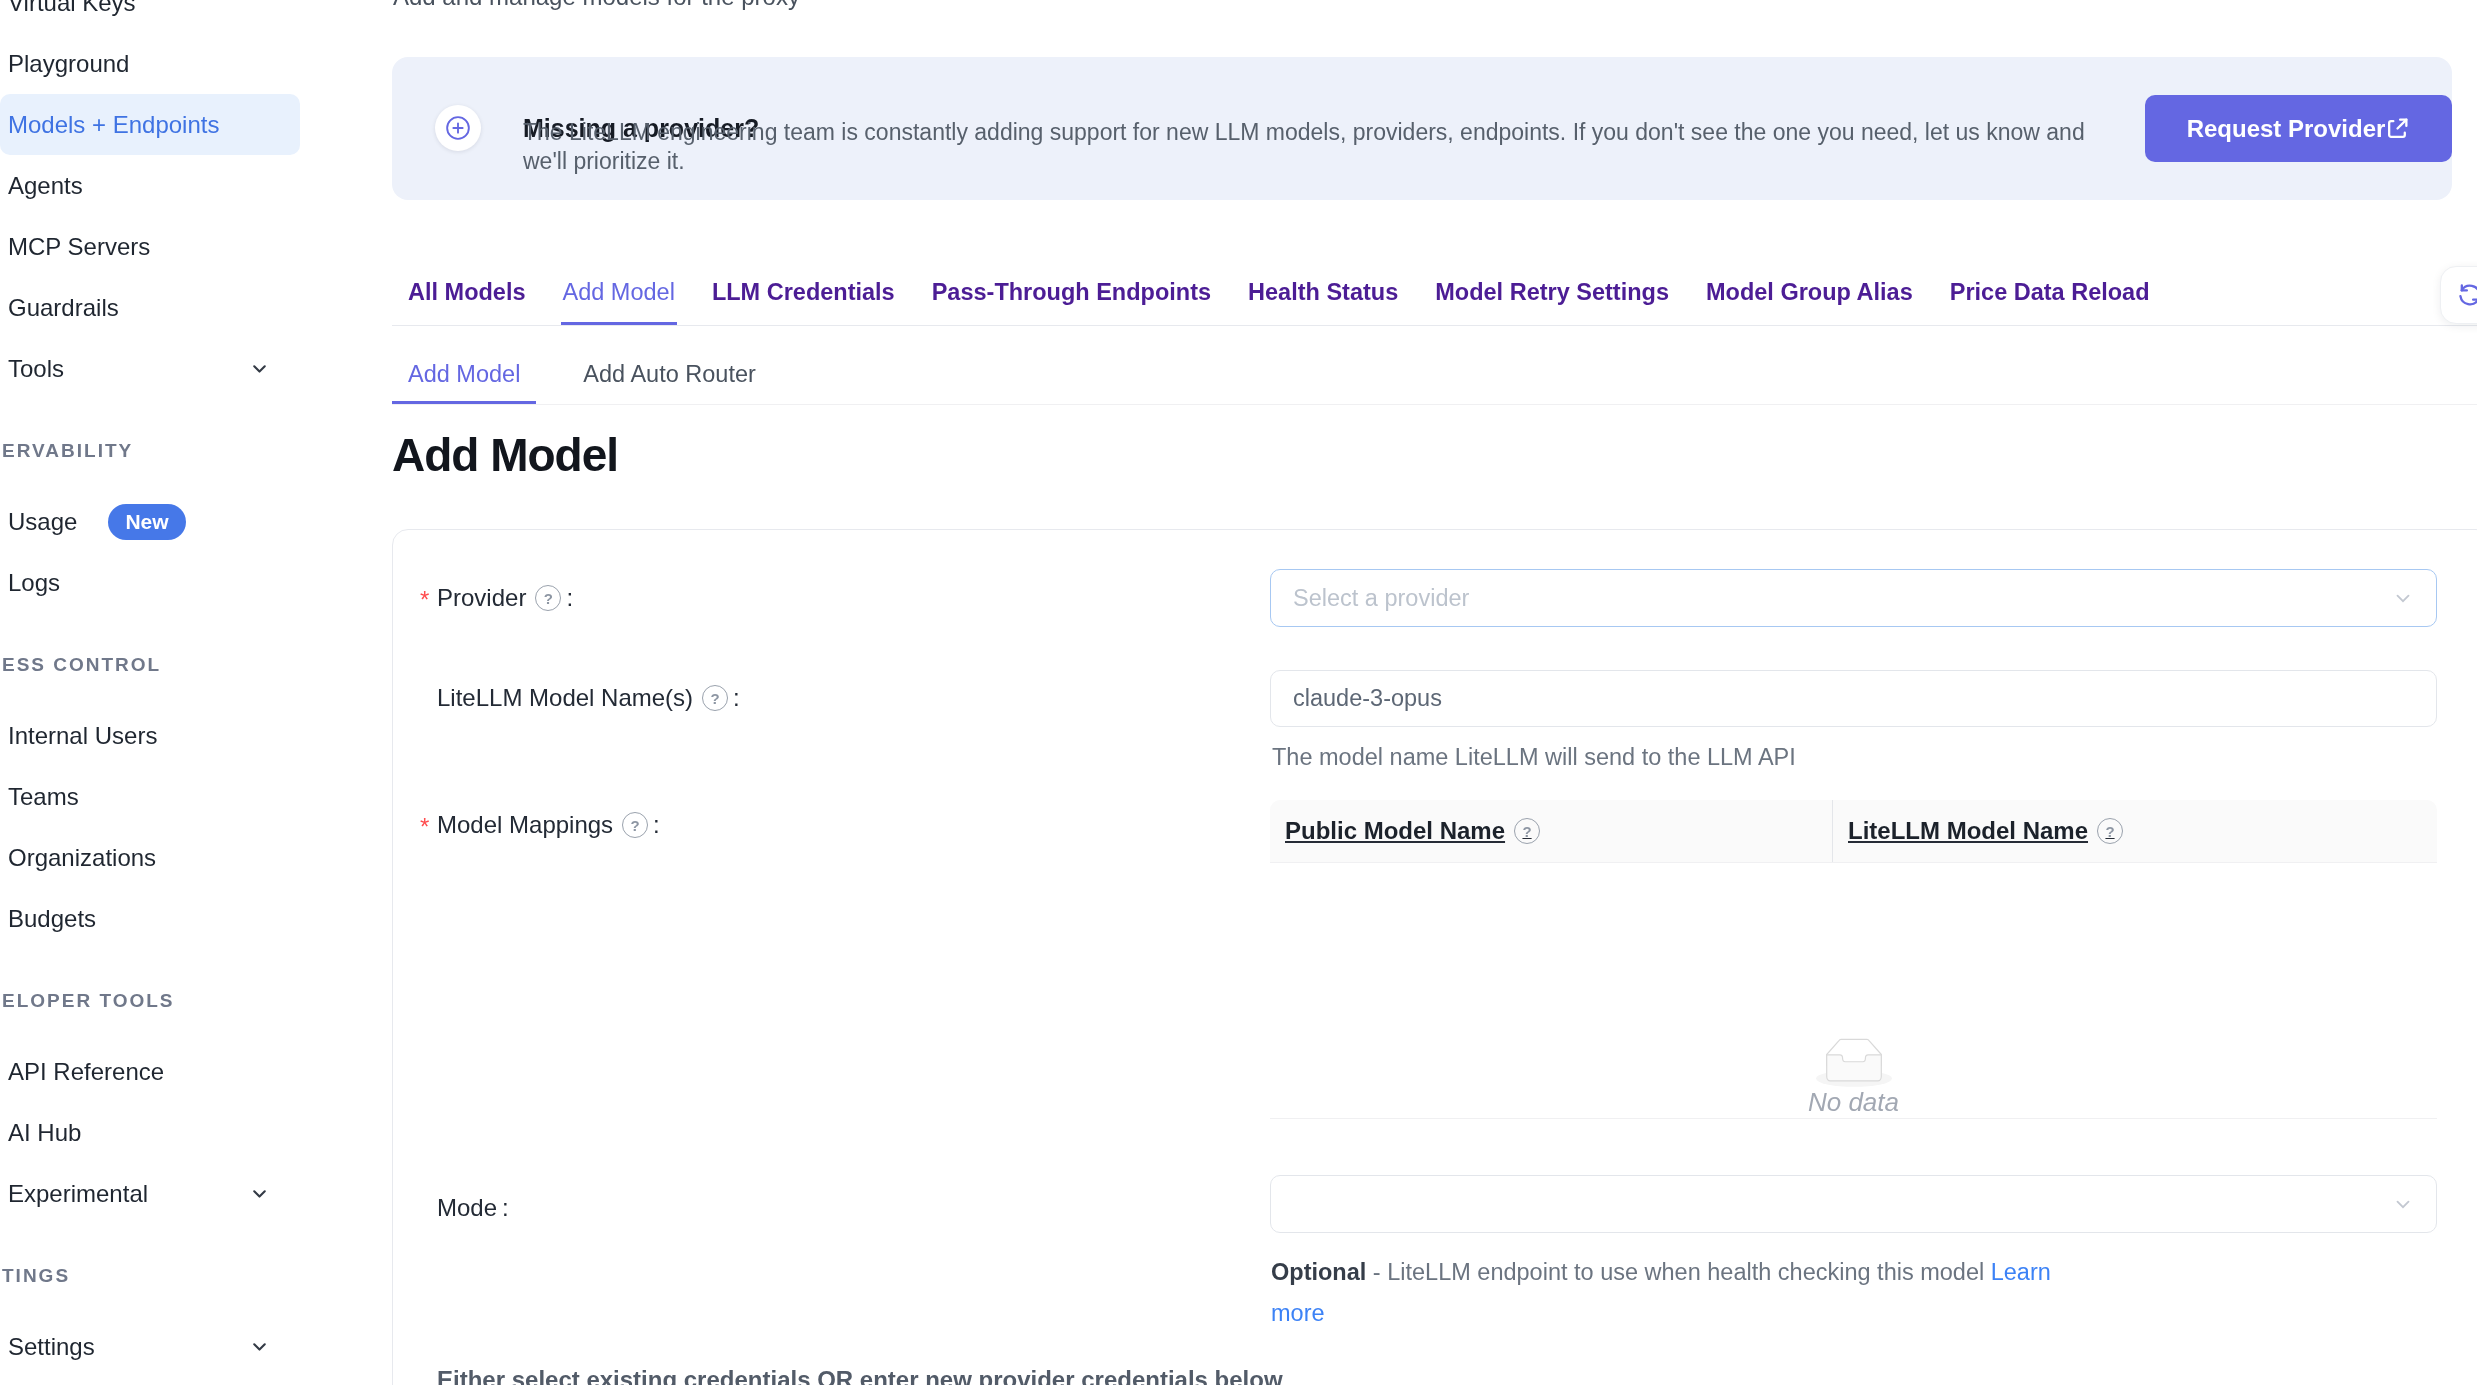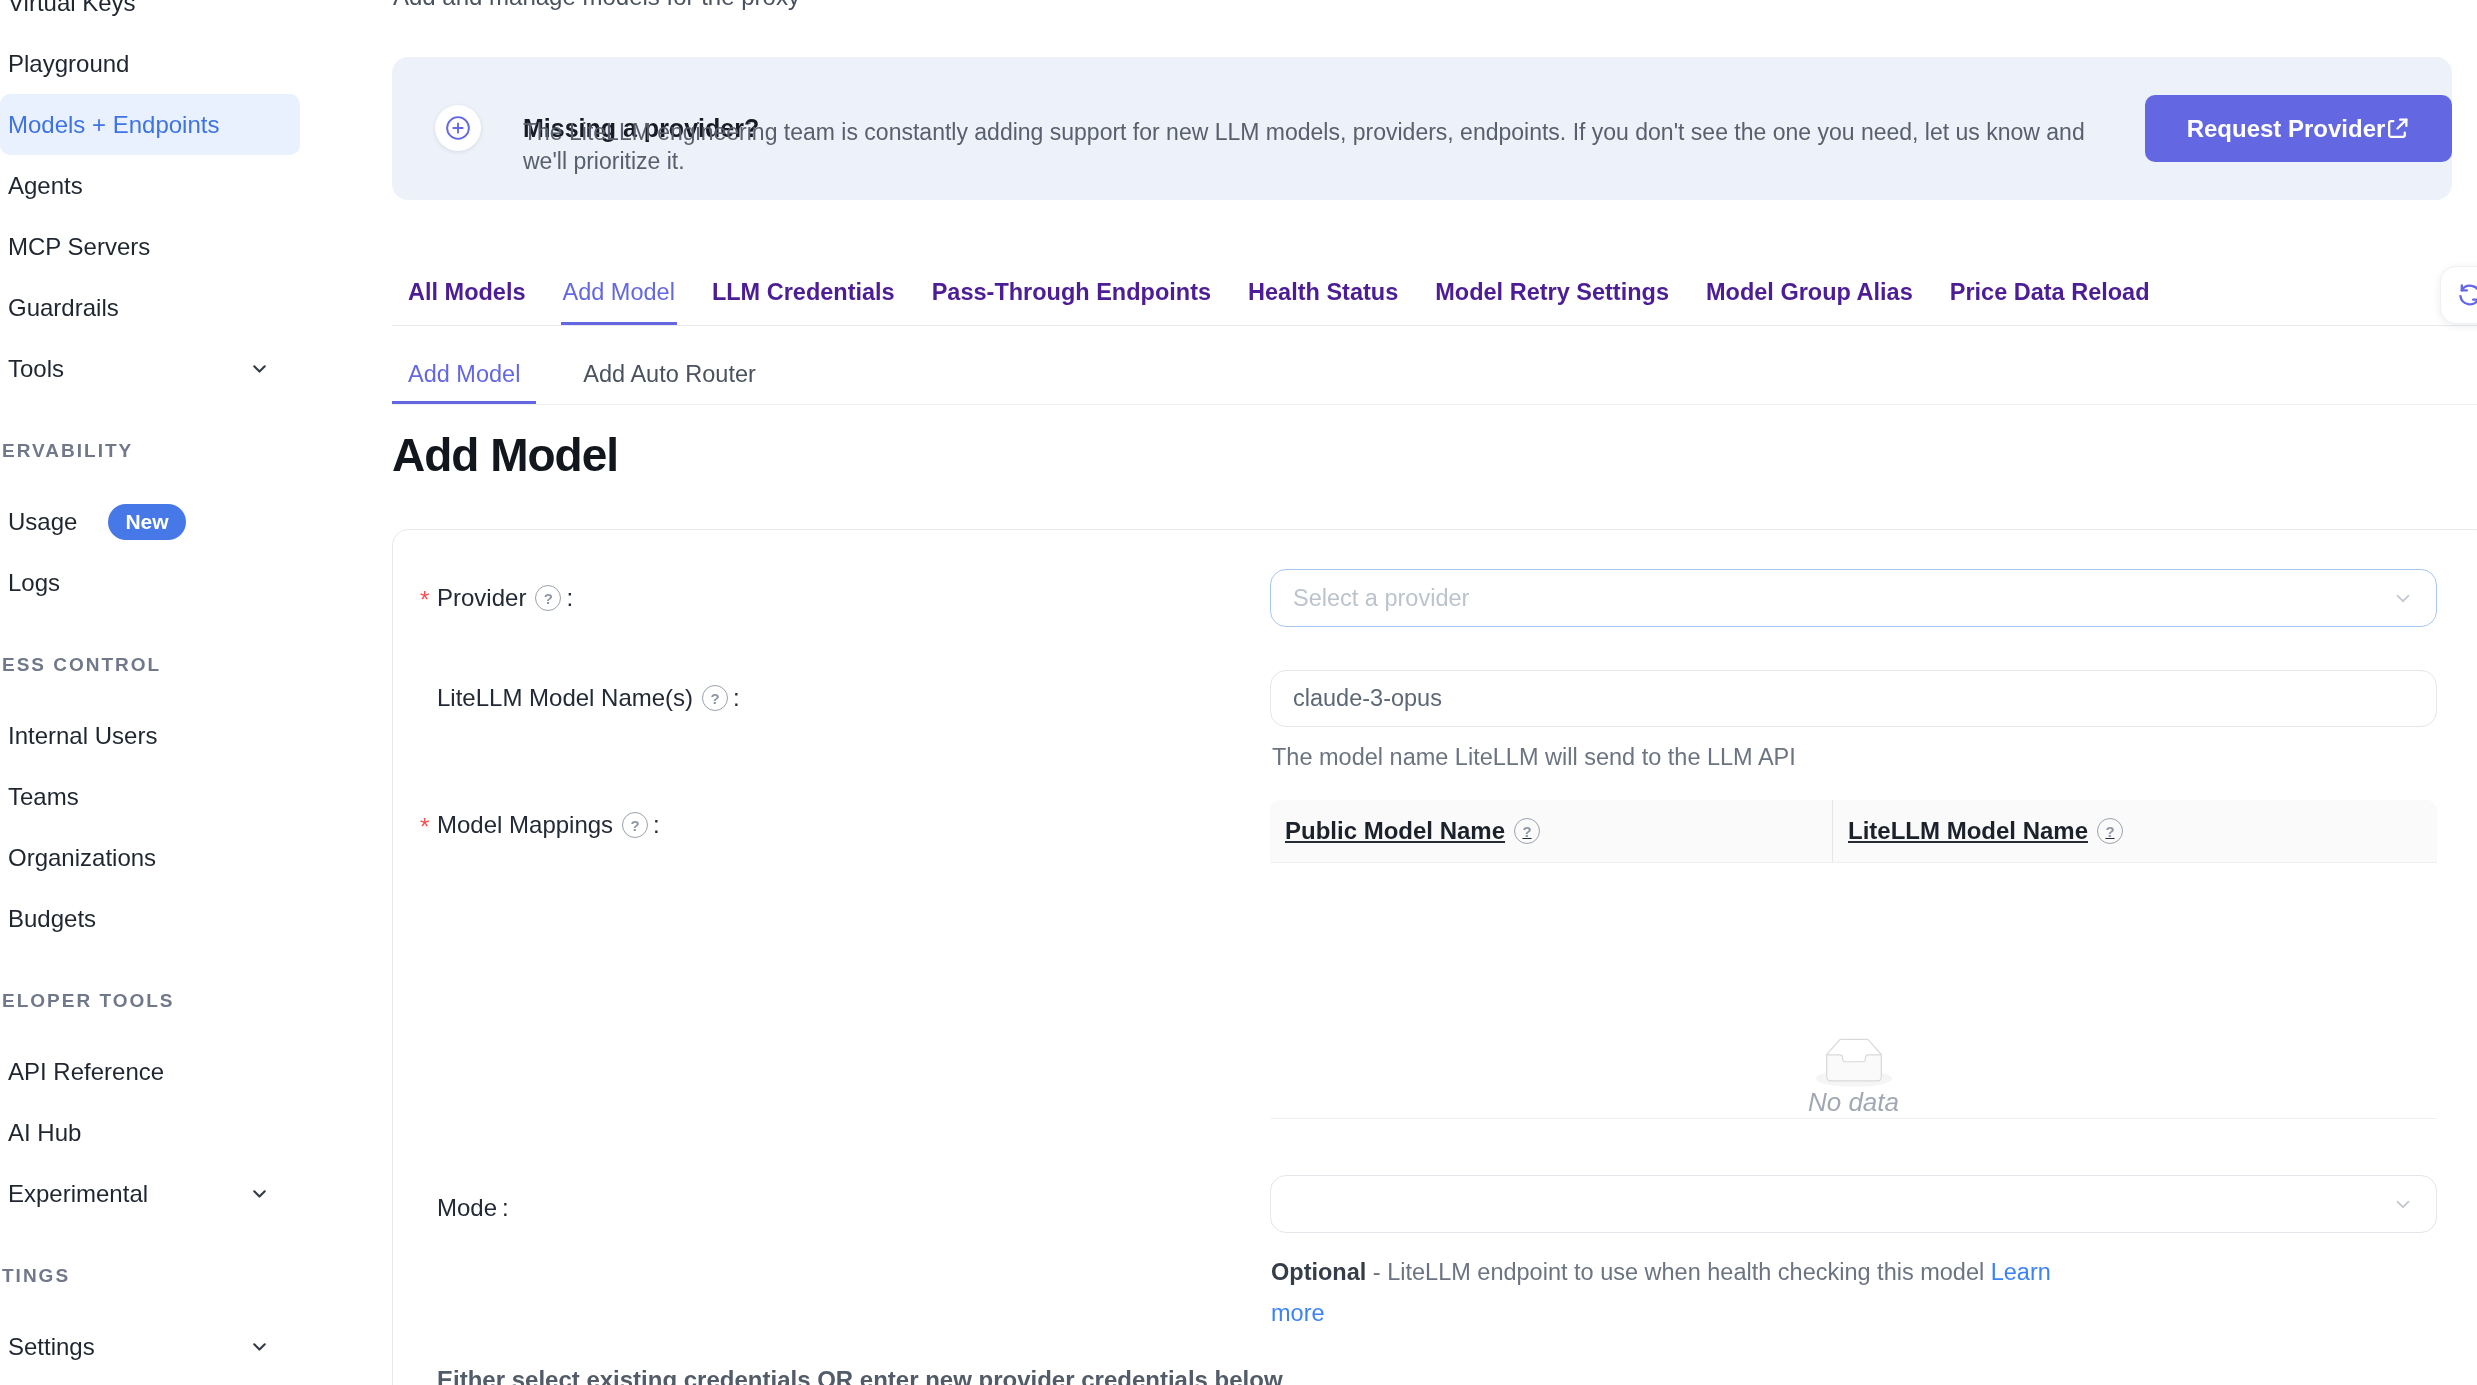--- a/index.html
+++ b/index.html
@@ -48,21 +48,21 @@
   .subtabs{position:absolute;left:0;top:348px;width:2093px;height:57px;display:flex;gap:31px;border-bottom:1px solid var(--border-light);box-sizing:border-box;}
   .subtab{font-size:23.5px;color:#49525e;display:flex;align-items:center;cursor:pointer;padding:0 16px;border-bottom:3px solid transparent;box-sizing:border-box;white-space:nowrap;}
   .subtab.active{color:var(--accent);border-bottom-color:var(--accent);}
   .h1{position:absolute;left:0;top:428px;margin:0;font-size:46px;font-weight:700;letter-spacing:-1px;color:#12161d;}
   
   .card{position:absolute;left:0;top:529px;width:2098px;height:930px;border:1px solid var(--border);border-radius:16px;background:#fff;}
   .flabel{position:absolute;left:45px;font-size:24px;color:#232a35;display:flex;align-items:center;height:32px;}
   .star{position:absolute;left:-17px;color:#ff4d4f;font-size:24px;top:4px;}
   .help-icon{width:26px;height:26px;border:1.6px solid #9aa2ad;border-radius:50%;color:#8d96a3;font-size:15px;font-weight:700;display:inline-flex;align-items:center;justify-content:center;margin-left:9px;box-sizing:border-box;cursor:default;}
   .colon{margin-left:5px;}
-  .fselect,.finput{position:absolute;left:878px;width:1167px;height:58px;border-radius:16px;background:#fff;display:flex;align-items:center;padding:0 22px;box-sizing:border-box;font-size:23.5px;cursor:pointer;}
+  .fselect,.finput{position:absolute;left:878px;width:1167px;height:58px;border-radius:10px;background:#fff;display:flex;align-items:center;padding:0 22px;box-sizing:border-box;font-size:23.5px;cursor:pointer;}
   .provider-select{top:569px;border:1.6px solid #a7c8f2;}
   .mode-select{top:1175px;border:1.5px solid #e3e6eb;}
   .placeholder{color:var(--placeholder);}
   .chev-right{margin-left:auto;display:flex;align-items:center;}
   .finput{top:670px;height:57px;border:1.5px solid #e3e6eb;color:#5d6775;font-family:inherit;outline:none;cursor:text;}
   .input-help{position:absolute;left:880px;top:744px;font-size:23.5px;color:var(--text-muted);}
   
   .mtable{position:absolute;left:878px;top:800px;width:1167px;}
   .mtable-head{height:62px;background:#fafafa;border-radius:10px 10px 0 0;display:flex;align-items:stretch;border-bottom:1px solid var(--border-light);text-decoration:underline;}
   .th{display:flex;align-items:center;padding-left:15px;font-size:24px;font-weight:700;color:#1c222b;box-sizing:border-box;}

